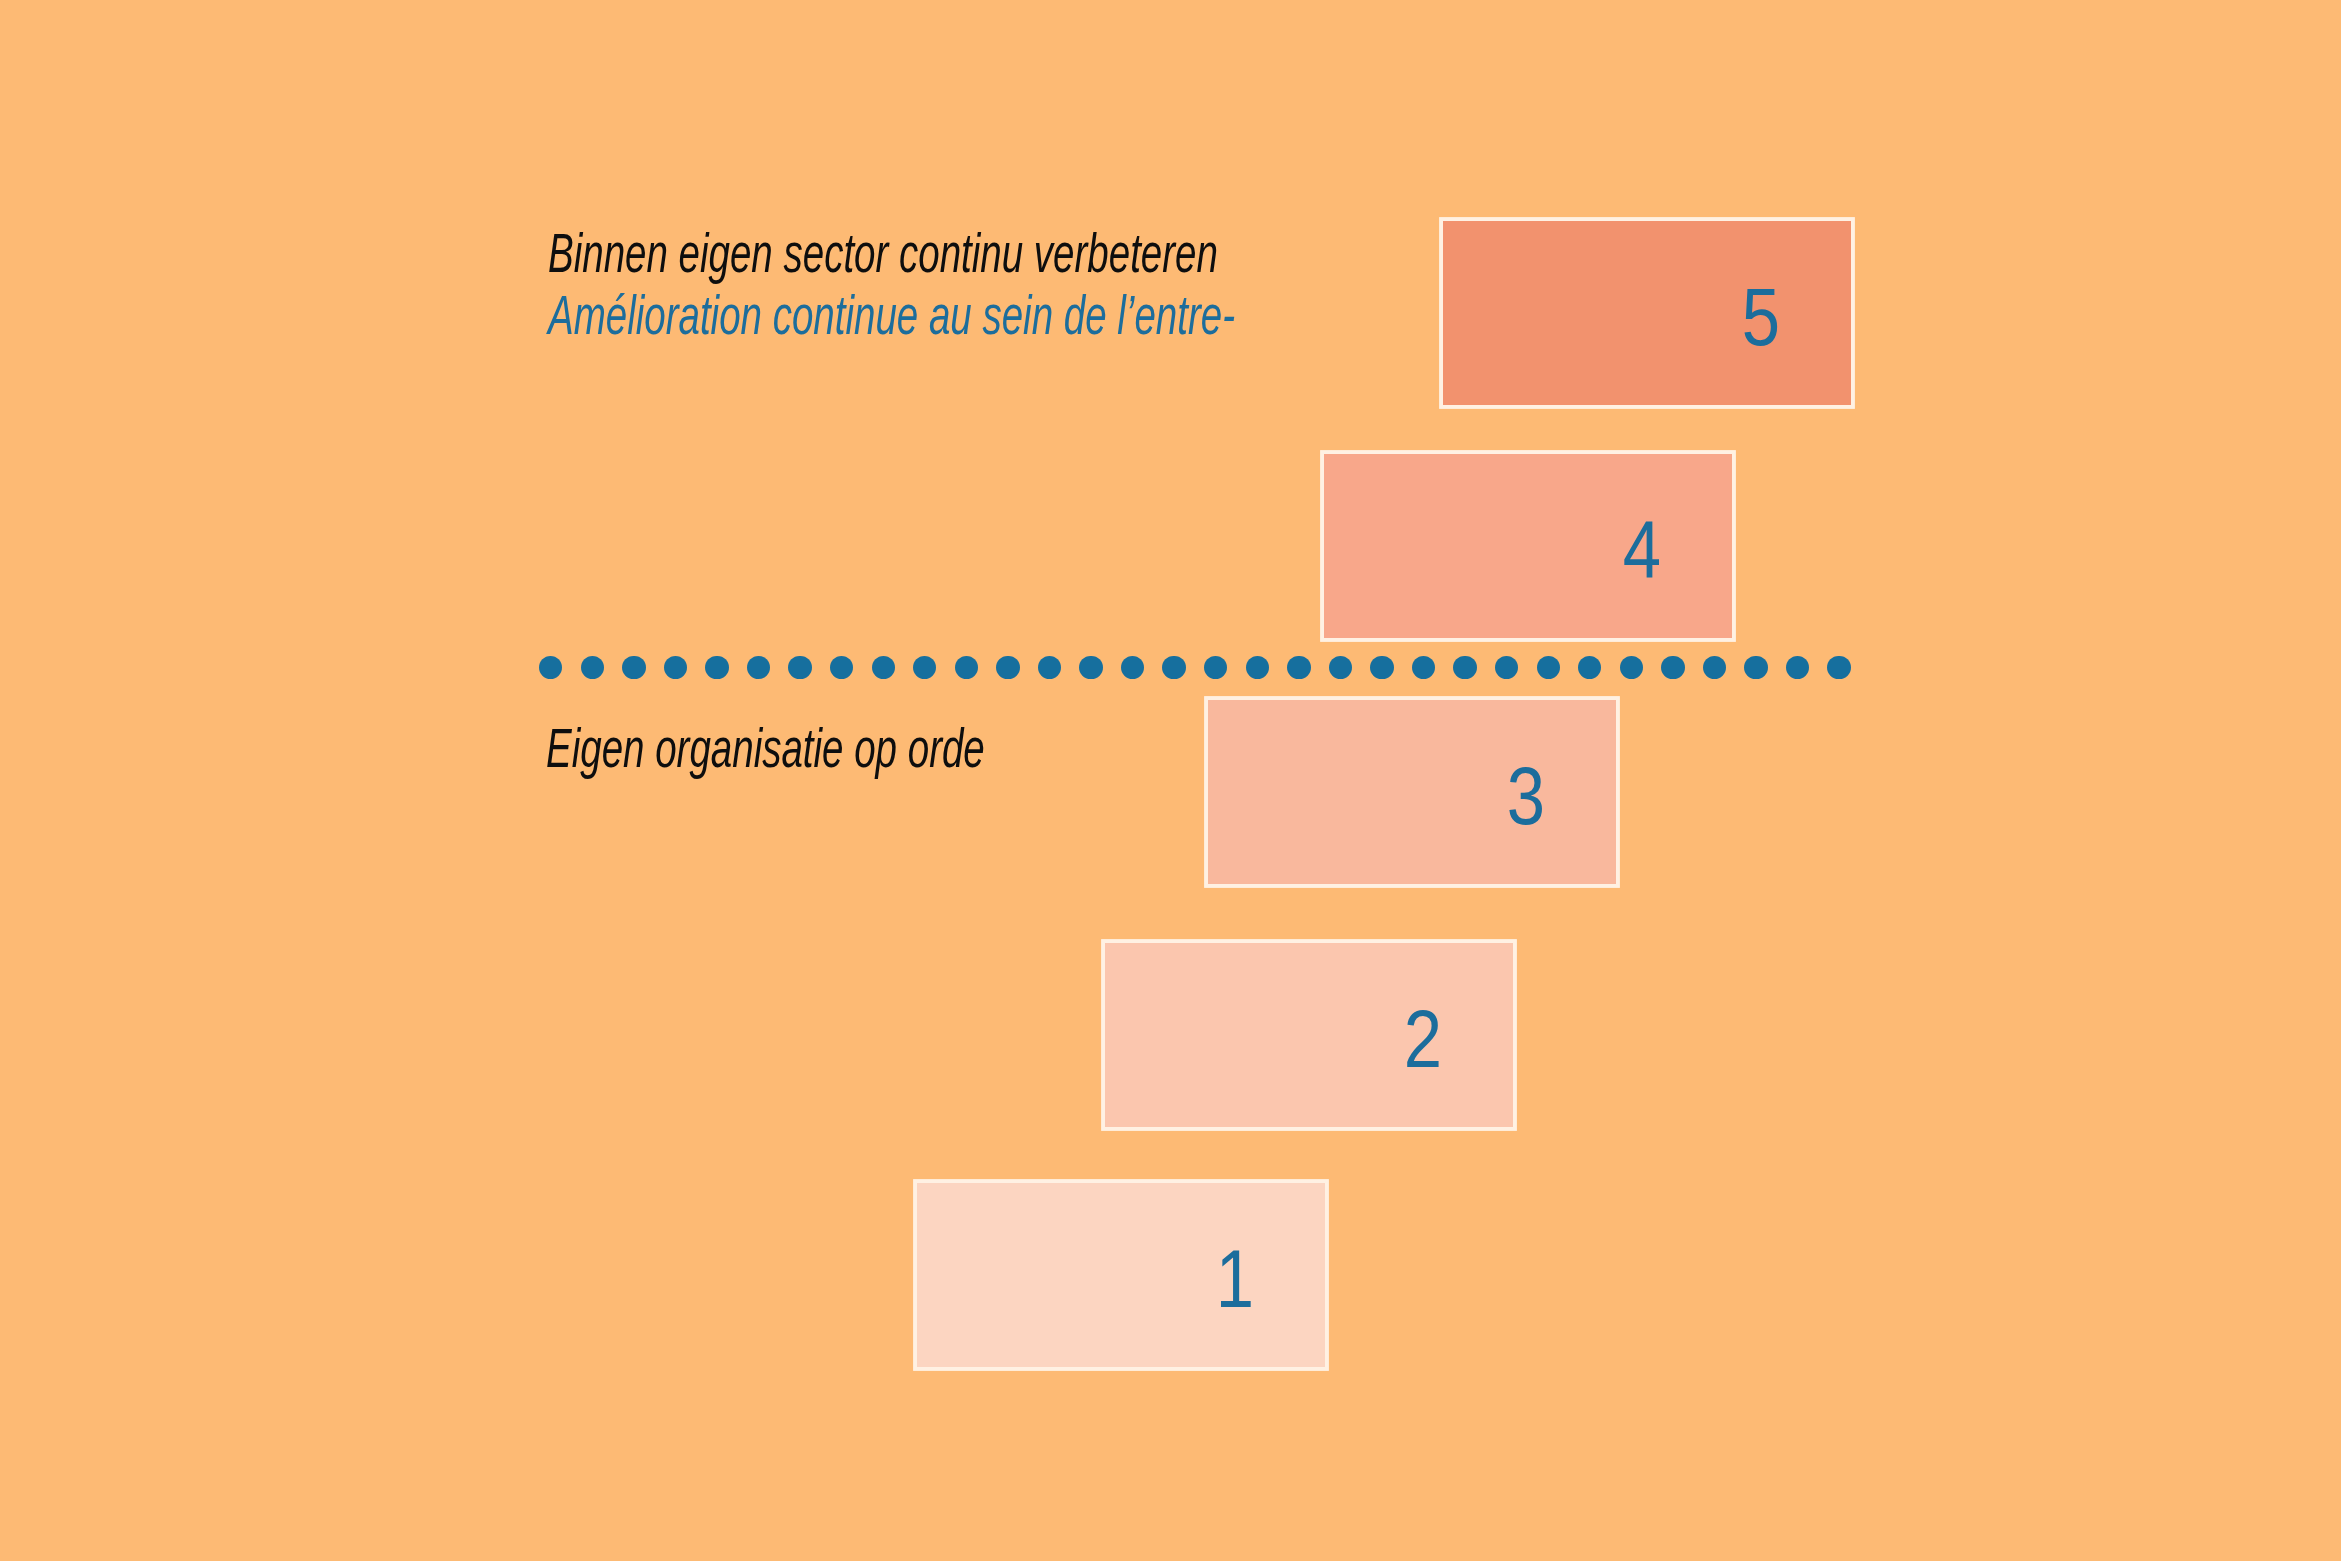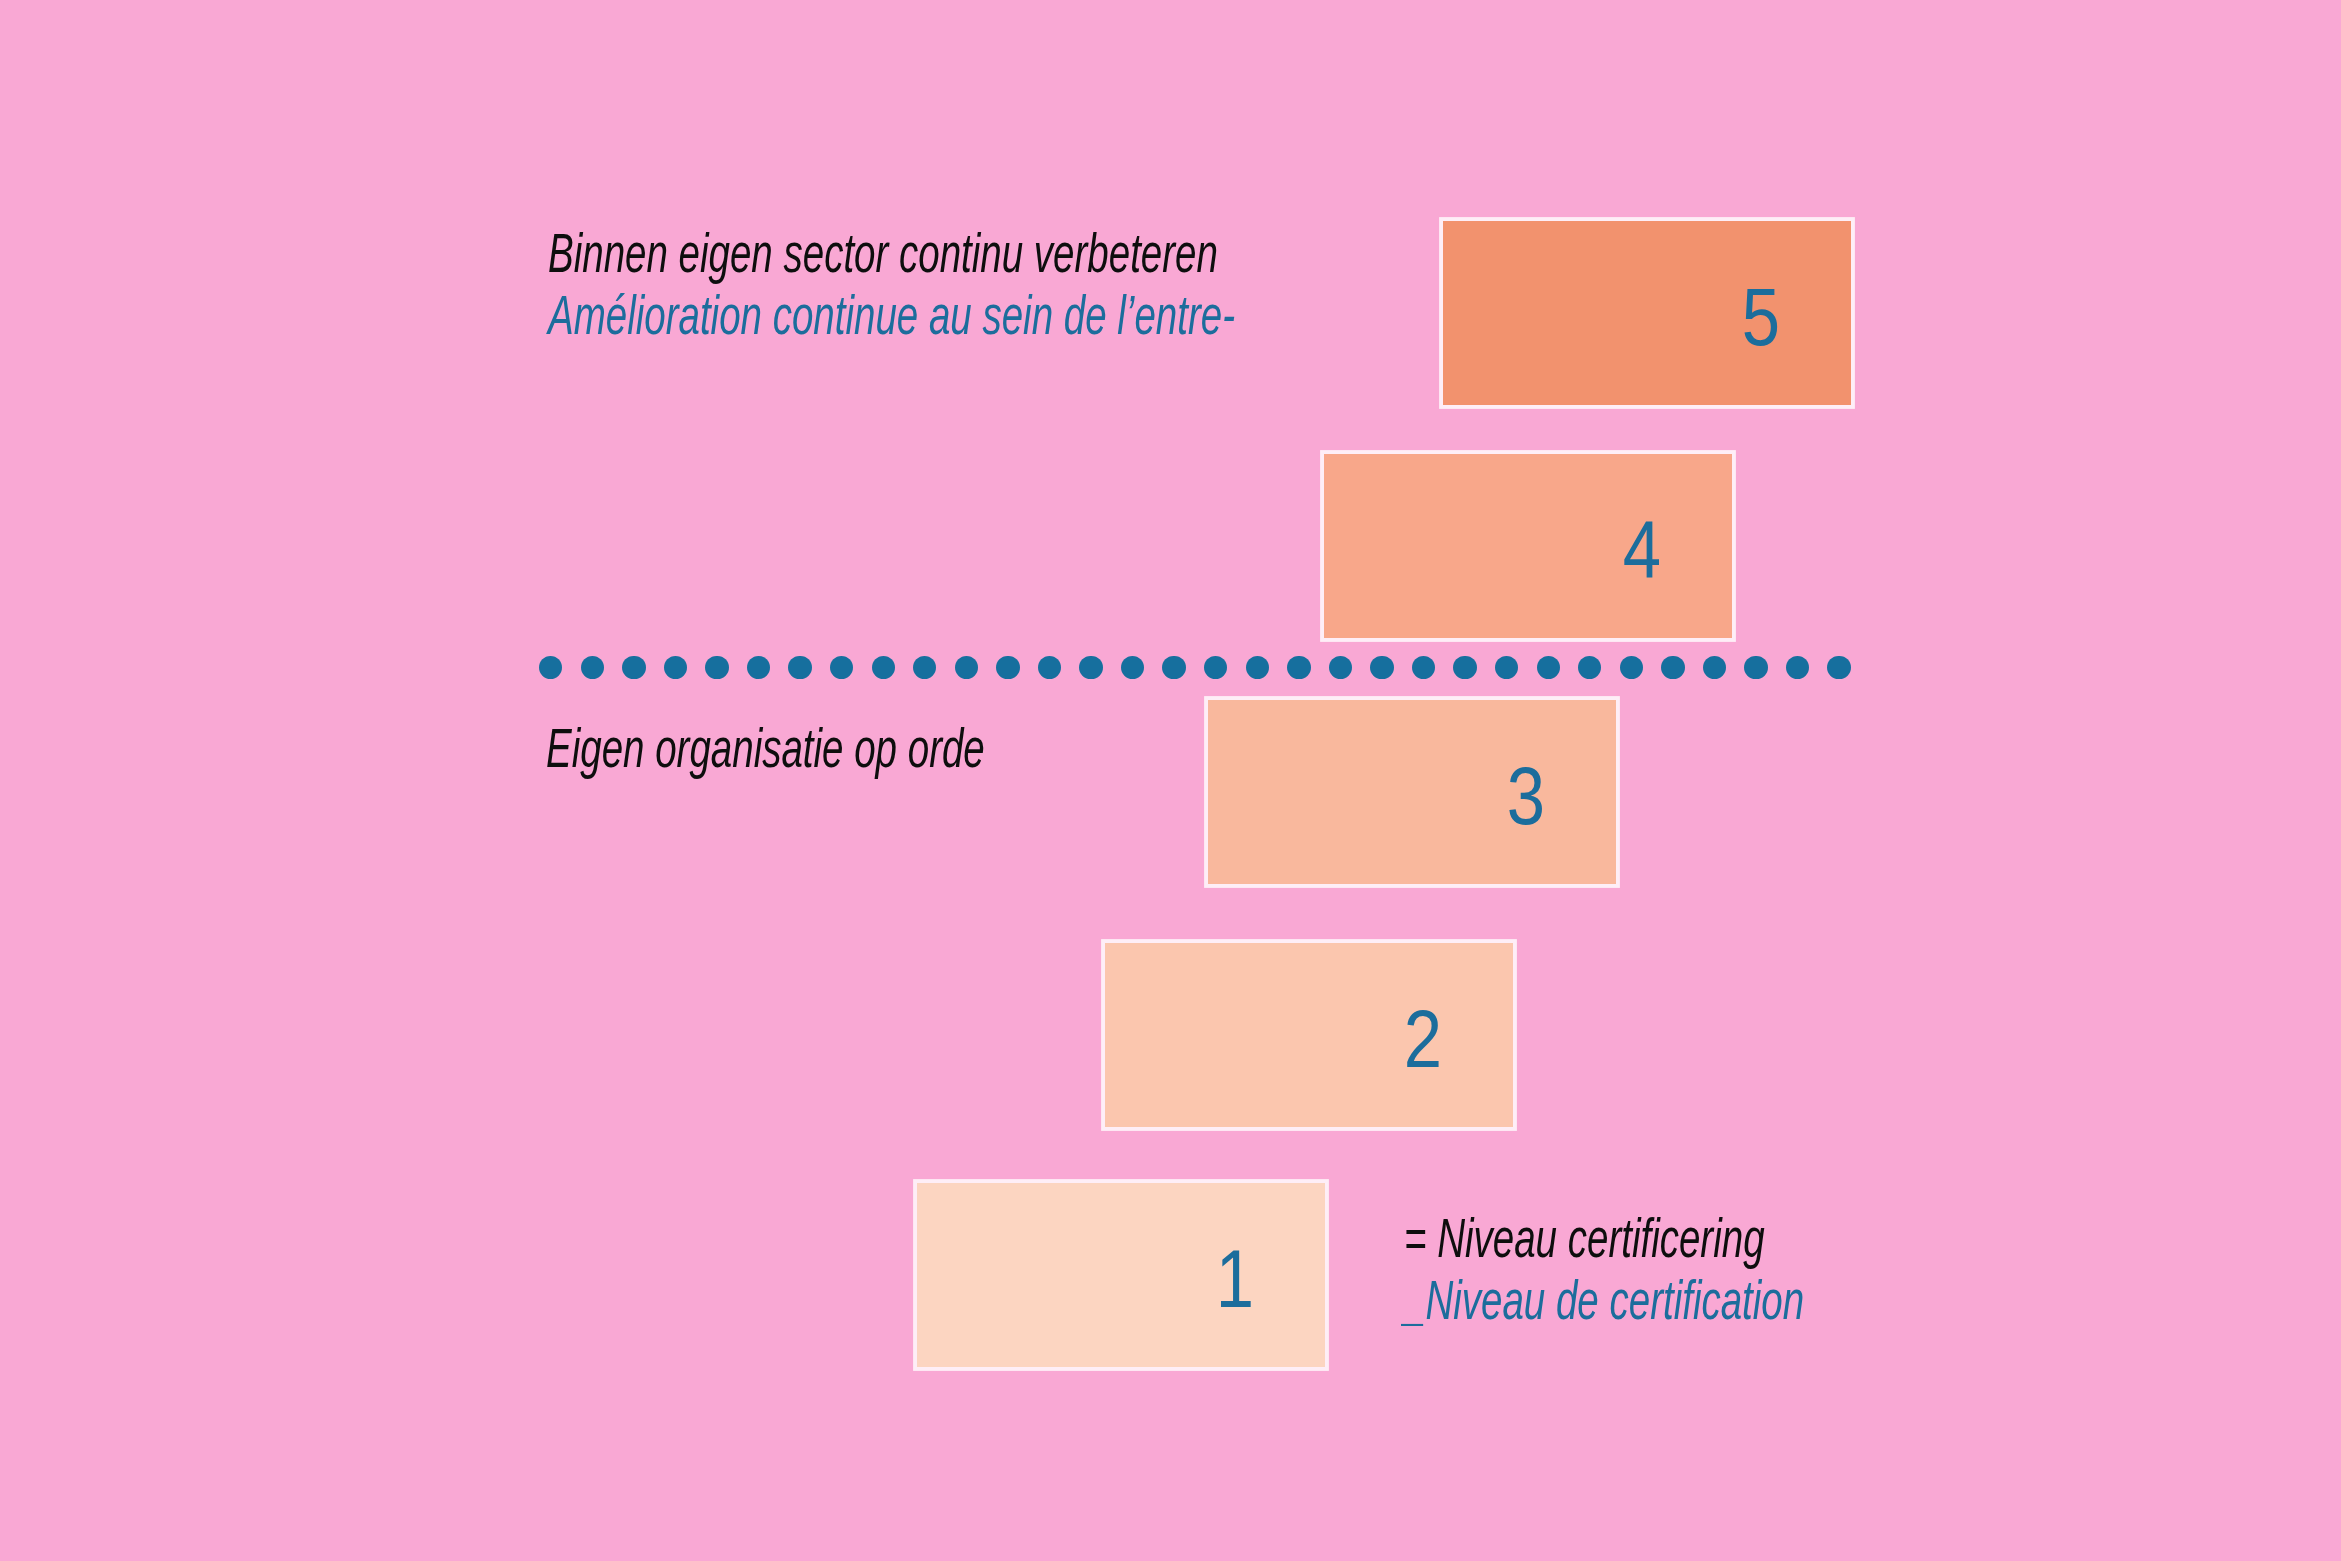--- a/index.html
+++ b/index.html
@@ -37,21 +37,21 @@
   
   .dots{
     position:absolute;left:539px;top:656px;width:1312px;height:23.4px;
     display:flex;justify-content:space-between;align-items:center;
   }
   .dots .dot{width:23.4px;height:23.4px;border-radius:50%;flex:0 0 auto;}
 </style>
 </head>
 <body>
 
-<div class="stage" style="background: #f9a8d4;">
+<div class="stage" style="background: #fdba74;">
 
   <div class="caption caption-top">
     <div class="line"><span class="cond" style="color: rgb(14, 14, 14);">Binnen eigen sector continu verbeteren</span></div>
     <div class="line"><span class="cond" style="color: rgb(28, 109, 156);">Amélioration continue au sein de l’entre-</span></div>
   </div>
 
   <div class="block block-5" style="background: rgb(242, 146, 110);">
     <span class="level-num">5</span>
   </div>
   <div class="block block-4" style="background: rgb(248, 167, 138);">
@@ -101,19 +101,15 @@
     <div class="line"><span class="cond" style="color: rgb(14, 14, 14);">Eigen organisatie op orde</span></div>
   </div>
 
   <div class="block block-2" style="background: rgb(251, 198, 174);">
     <span class="level-num">2</span>
   </div>
   <div class="block block-1" style="background: rgb(252, 213, 193);">
     <span class="level-num">1</span>
   </div>
 
-  <div class="caption caption-legend">
-    <div class="line"><span class="cond" style="color: rgb(14, 14, 14);">= Niveau certificering</span></div>
-    <div class="line"><span class="cond" style="color: rgb(28, 109, 156);">_Niveau de certification</span></div>
-  </div>
 
 </div>
 
 
 </body></html>

